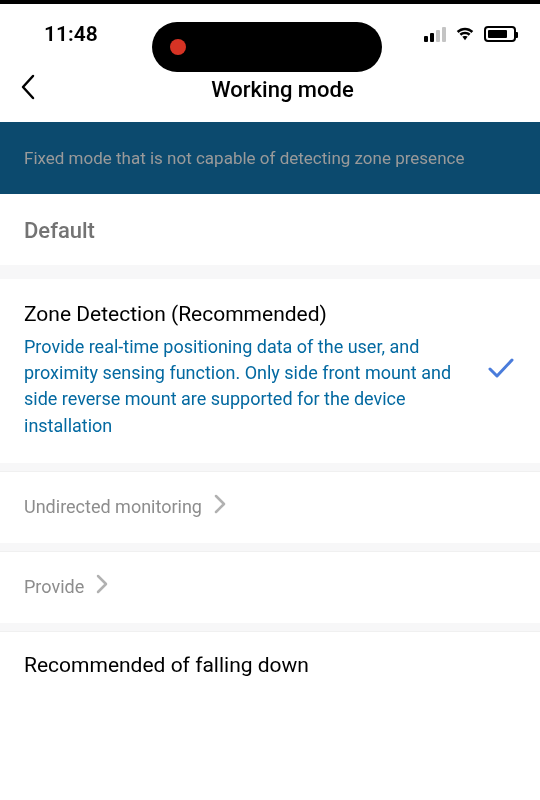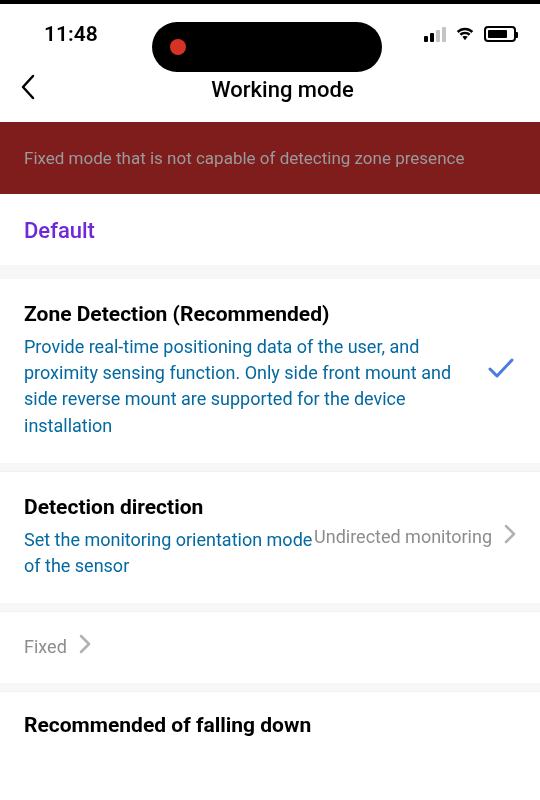--- a/index.html
+++ b/index.html
@@ -103,30 +103,30 @@
     left: 0;
     right: 0;
     text-align: center;
     font-size: 22px;
     font-weight: 500;
     color: #000;
     pointer-events: none;
     padding-left: 25px;
   }
   .info-banner {
-    background: #7f1d1d;
+    background: #0c4a6e;
     padding: 26px 24px;
     font-size: 17px;
     color: #9a9a9a;
   }
   .section-heading {
     padding: 24px 24px 22px 24px;
     font-size: 22px;
     font-weight: 500;
-    color: #6d28d9;
+    color: #737373;
     background: #fff;
   }
   .gap {
     height: 14px;
     background: #f7f7f8;
   }
   .gap-sm {
     height: 8px;
     background: #f7f7f8;
   }
@@ -140,21 +140,20 @@
     background: #fff;
     display: flex;
     align-items: center;
   }
   .row-selectable .text-col { flex: 1; padding-right: 12px; }
   .row-title {
     font-size: 21px;
     color: #000;
     margin-bottom: 6px;
     line-height: 1.3;
-    font-weight: bold;
   }
   .row-desc {
     font-size: 18px;
     color: #0369a1;
     line-height: 1.45;
   }
   .check {
     color: #4a7cdb;
     flex-shrink: 0;
   }
@@ -234,37 +233,33 @@
     <svg viewBox="0 0 30 24">
         <path d="M4 13 L11 20 L26 4" stroke="#4a7cdb" stroke-width="3" fill="none" stroke-linecap="round" stroke-linejoin="round"></path>
       </svg>
   </div>
 </div>
 
 <div class="gap-sm"></div>
 <div class="divider"></div>
 
 <div class="row-nav">
-  <div class="text-col">
-    <div class="row-title">Detection direction</div>
-    <div class="row-desc">Set the monitoring orientation mode of the sensor</div>
-  </div>
   <div class="row-value">Undirected monitoring</div>
   <div class="chevron-right">
     <svg width="12" height="20" viewBox="0 0 12 20">
         <path d="M2 2 L10 10 L2 18" stroke="#b1b1b1" stroke-width="2.5" fill="none" stroke-linecap="round" stroke-linejoin="round"></path>
       </svg>
   </div>
 </div>
 
 <div class="gap-sm"></div>
 <div class="divider"></div>
 
 <div class="row-nav">
-  <div class="row-value">Fixed</div>
+  <div class="row-value">Provide</div>
   <div class="chevron-right">
     <svg width="12" height="20" viewBox="0 0 12 20">
         <path d="M2 2 L10 10 L2 18" stroke="#b1b1b1" stroke-width="2.5" fill="none" stroke-linecap="round" stroke-linejoin="round"></path>
       </svg>
   </div>
 </div>
 
 <div class="gap-sm"></div>
 <div class="divider"></div>
 

